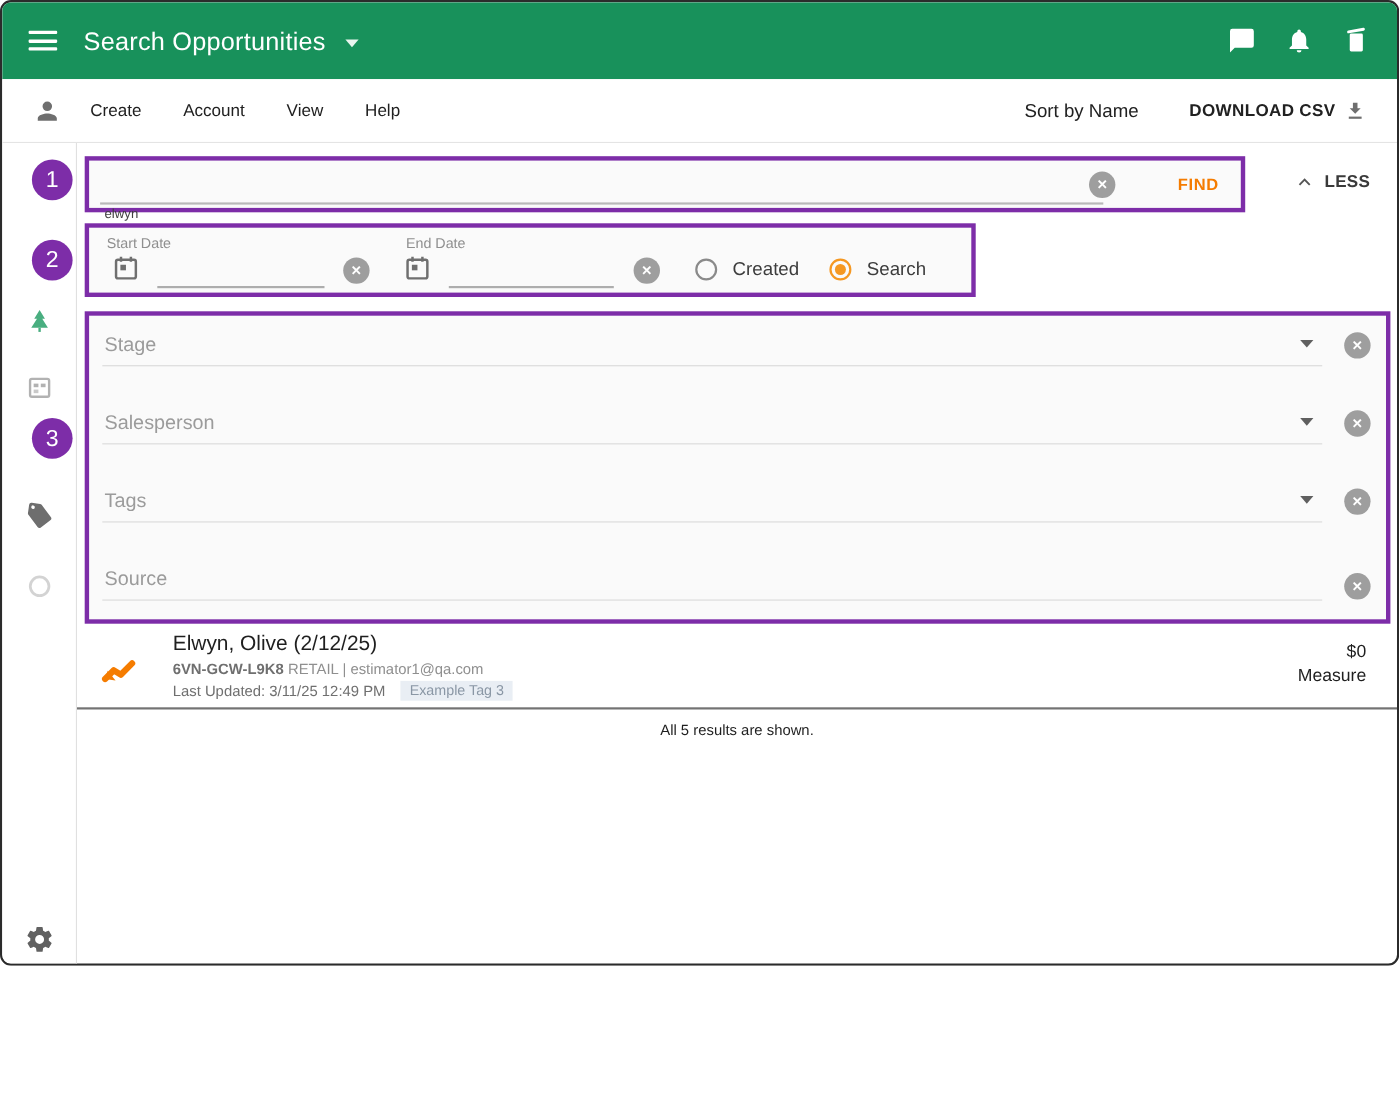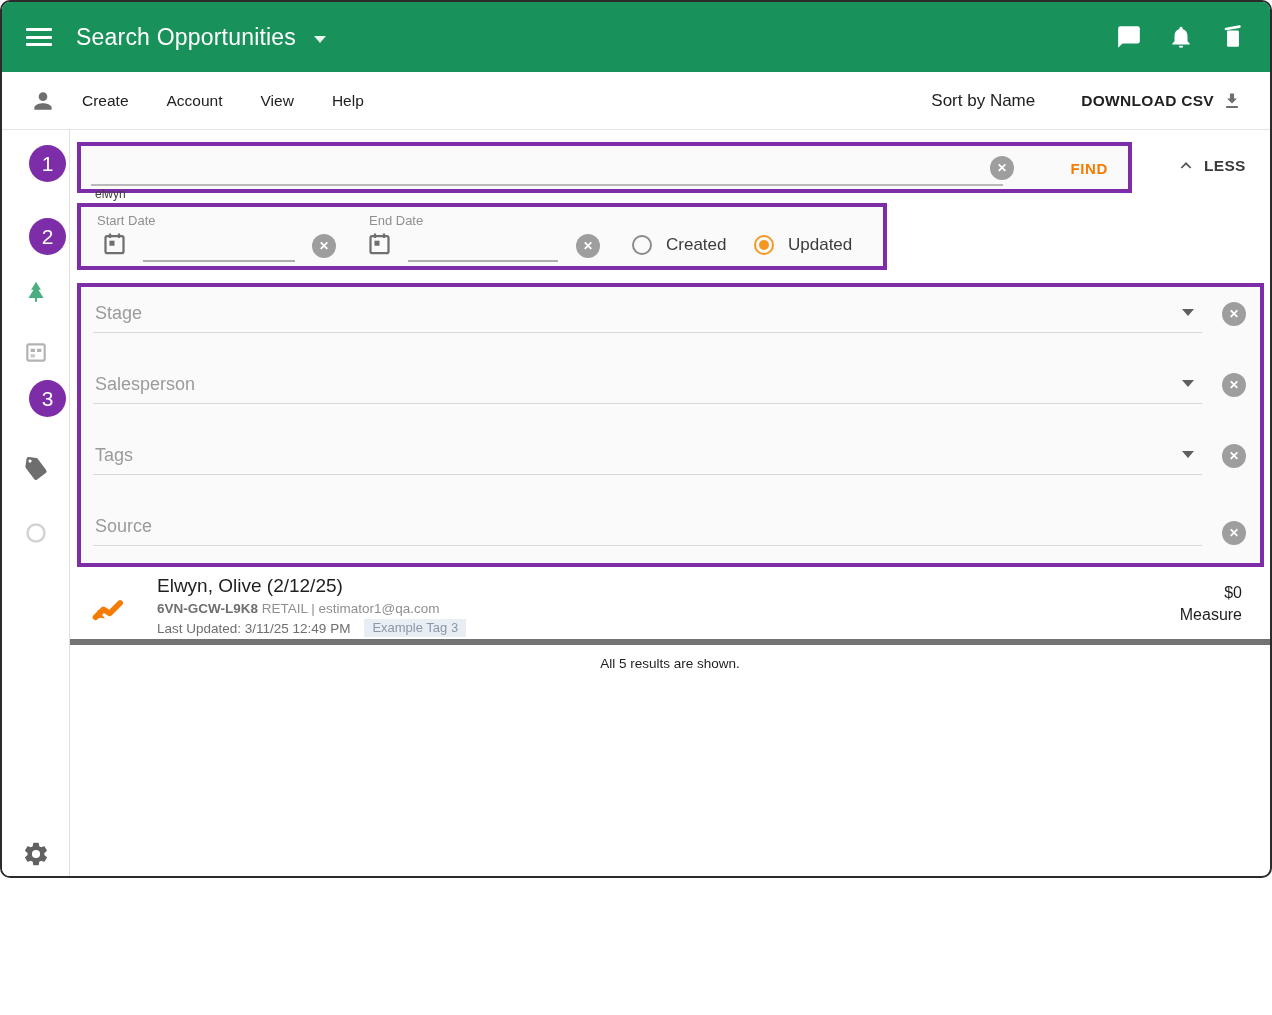--- a/index.html
+++ b/index.html
@@ -68,21 +68,21 @@
   .radio.selected::after { content:''; position:absolute; inset:3px; background:#f59822; border-radius:50%; }
   .radio-label { font-size:17px; color:#3c3c3c; }
   
   .filters-box { left:75px; top:281px; width:1187px; height:284px; }
   .filter-row { position:absolute; left:0; width:100%; height:71px; }
   .filter-row .placeholder { position:absolute; left:14px; top:16px; font-size:18px; color:#9b9b9b; }
   .filter-underline { position:absolute; left:12px; right:58px; top:45px; height:1px; background:#d9d9d9; }
   .dd-caret { position:absolute; right:66px; top:22px; width:0; height:0; border-left:6px solid transparent; border-right:6px solid transparent; border-top:7px solid #5f5f5f; cursor:pointer; }
   .filter-clear { position:absolute; right:14px; top:15px; }
   
-  .result-row { position:absolute; left:68px; top:570px; right:0; height:73px; background:#fff; border-bottom:6px solid #737373; cursor:pointer; }
+  .result-row { position:absolute; left:68px; top:570px; right:0; height:73px; background:#fff; border-bottom:2px solid #737373; cursor:pointer; }
   .result-icon { position:absolute; left:20px; top:18px; }
   .result-title { position:absolute; left:87px; top:3px; font-size:19px; color:#1f1f1f; }
   .result-line2 { position:absolute; left:87px; top:29px; font-size:13.5px; color:#8f8f8f; }
   .result-code { font-weight:700; color:#6f6f6f; }
   .result-line3 { position:absolute; left:87px; top:47px; font-size:13.5px; color:#6f6f6f; display:flex; align-items:center; gap:14px; }
   .tag-chip { background:#e9eef4; color:#8a97a5; padding:1px 8px 2px; font-size:13px; }
   .result-right { position:absolute; right:28px; top:12px; text-align:right; }
   .result-amount { font-size:16px; color:#1f1f1f; }
   .result-unit { font-size:16px; color:#1f1f1f; margin-top:4px;margin-left:32px; }
   .results-footer { position:absolute; left:68px; right:0; top:654px; text-align:center; font-size:13.5px; color:#1f1f1f; }
@@ -213,21 +213,21 @@
         <rect x="7.5" y="9.5" width="4.5" height="4.5" fill="#6f6f6f"></rect>
       </svg>
     <div class="date-underline" style="left:327px; top:53px; width:150px"></div>
     <div class="xbtn date-clear" style="left:495px; top:27px">✕</div>
     <div class="radio-group-item" style="left:551px; top:28px">
       <span class="radio"></span>
       <span class="radio-label">Created</span>
     </div>
     <div class="radio-group-item" style="left:673px; top:28px">
       <span class="radio selected"></span>
-      <span class="radio-label">Updated</span>
+      <span class="radio-label">Search</span>
     </div>
   </div>
 
   <div class="ann-box filters-box">
     <div class="filter-row" style="top:0">
       <span class="placeholder">Stage</span>
       <div class="filter-underline"></div>
       <div class="dd-caret"></div>
       <div class="xbtn filter-clear">✕</div>
     </div>

